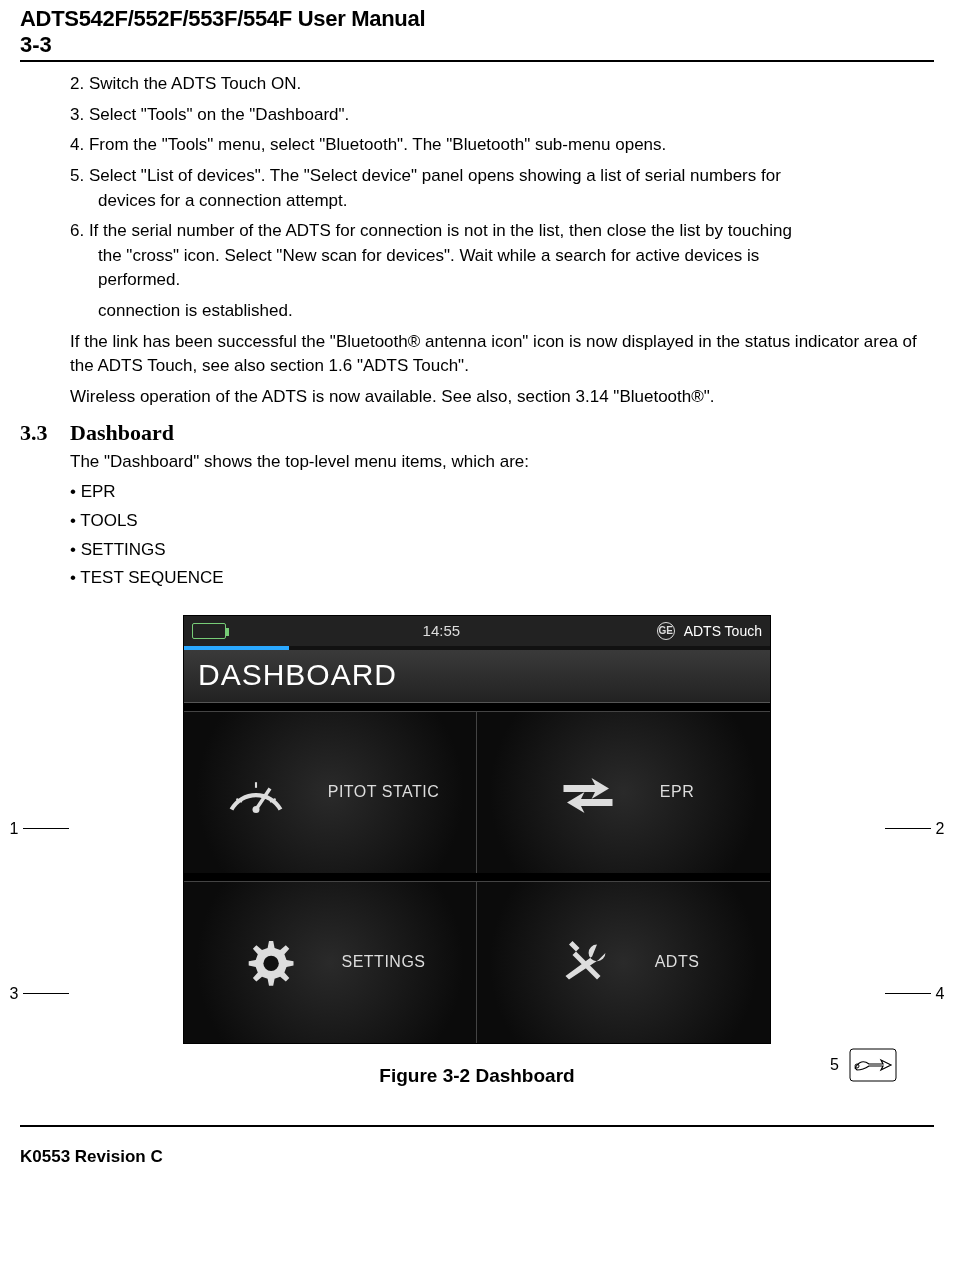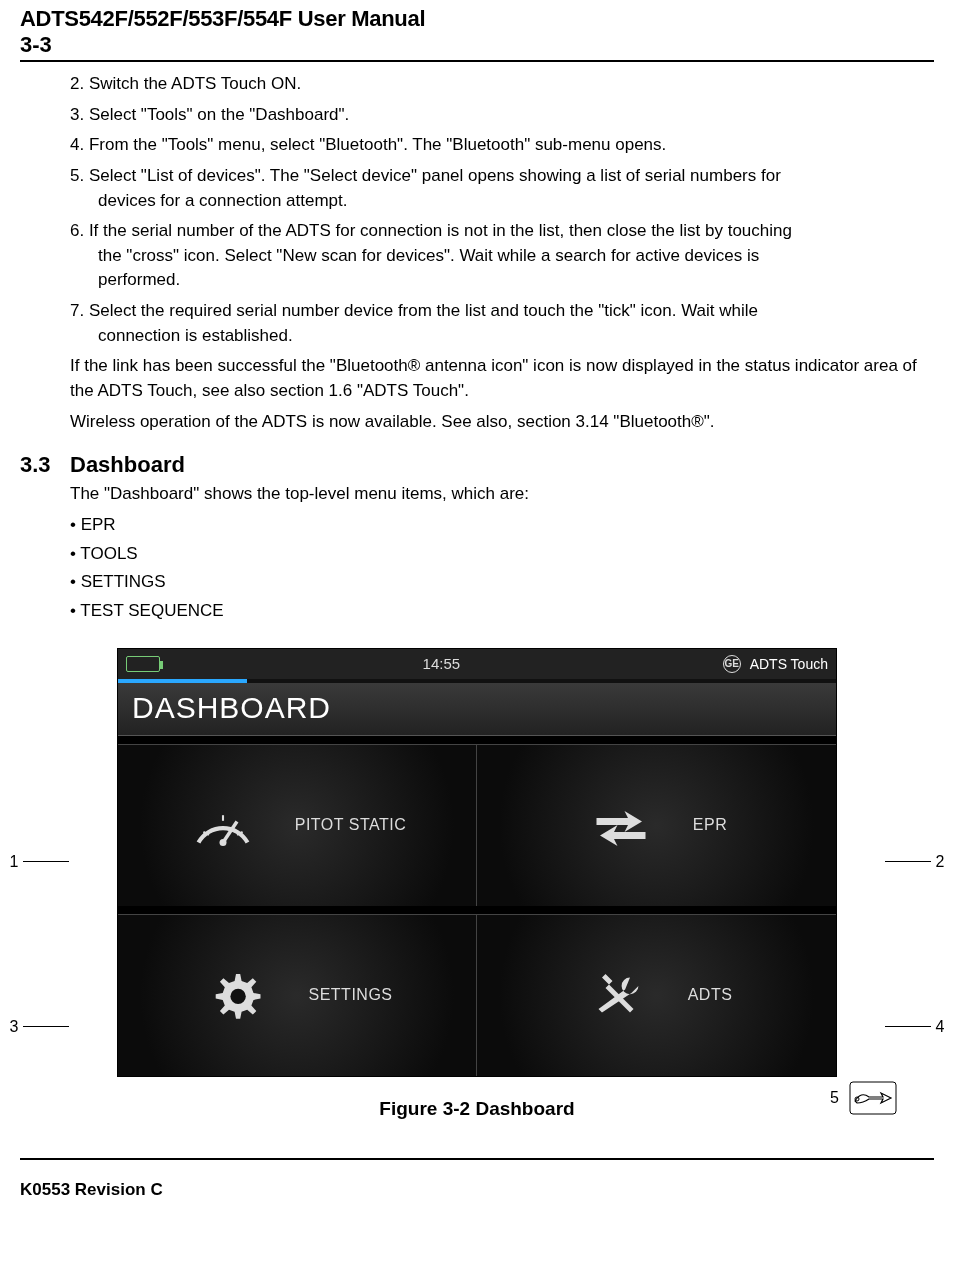--- a/index.html
+++ b/index.html
@@ -43,22 +43,23 @@
     padding-left: 28px;
   }
   .para {
     font-size: 17px;
     line-height: 1.45;
     margin-bottom: 6px;
   }
   .section-row {
     display: flex;
     align-items: baseline;
-    margin-top: 18px;
+    margin-top: 10px;
     margin-bottom: 4px;
+    font-family: Liberation Serif, serif;
   }
   .section-num {
     font-size: 22px;
     font-weight: bold;
     width: 50px;
   }
   .section-title {
     font-size: 22px;
     font-weight: bold;
   }
@@ -102,21 +103,21 @@
     right: -10px;
     bottom: -38px;
     display: flex;
     align-items: center;
     gap: 10px;
     font-size: 16px;
   }
   .hand-icon svg { display:block; }
 
   .screen {
-    width: 720px;
+    width: 588px;
     margin: 0 auto;
     border: 1px solid #000;
     background: #000;
     color: #eee;
     font-family: Arial, sans-serif;
   }
   .statusbar {
     height: 30px;
     background: #222;
     display: flex;
@@ -214,21 +215,20 @@
   <div class="step">
     <span>5. Select "List of devices". The "Select device" panel opens showing a list of serial numbers for</span>
     <span class="cont">devices for a connection attempt.</span>
   </div>
   <div class="step">
     <span>6. If the serial number of the ADTS for connection is not in the list, then close the list by touching</span>
     <span class="cont">the "cross" icon. Select "New scan for devices". Wait while a search for active devices is</span>
     <span class="cont">performed.</span>
   </div>
   <div class="step">
-    <span>7. Select the required serial number device from the list and touch the "tick" icon. Wait while</span>
     <span class="cont">connection is established.</span>
   </div>
   <div class="para">If the link has been successful the "Bluetooth® antenna icon" icon is now displayed in the status indicator area of the ADTS Touch, see also section 1.6 "ADTS Touch".</div>
   <div class="para">Wireless operation of the ADTS is now available. See also, section 3.14 "Bluetooth®".</div>
 </div>
 
 <div class="section-row">
   <div class="section-num">3.3</div>
   <div class="section-title">Dashboard</div>
 </div>

